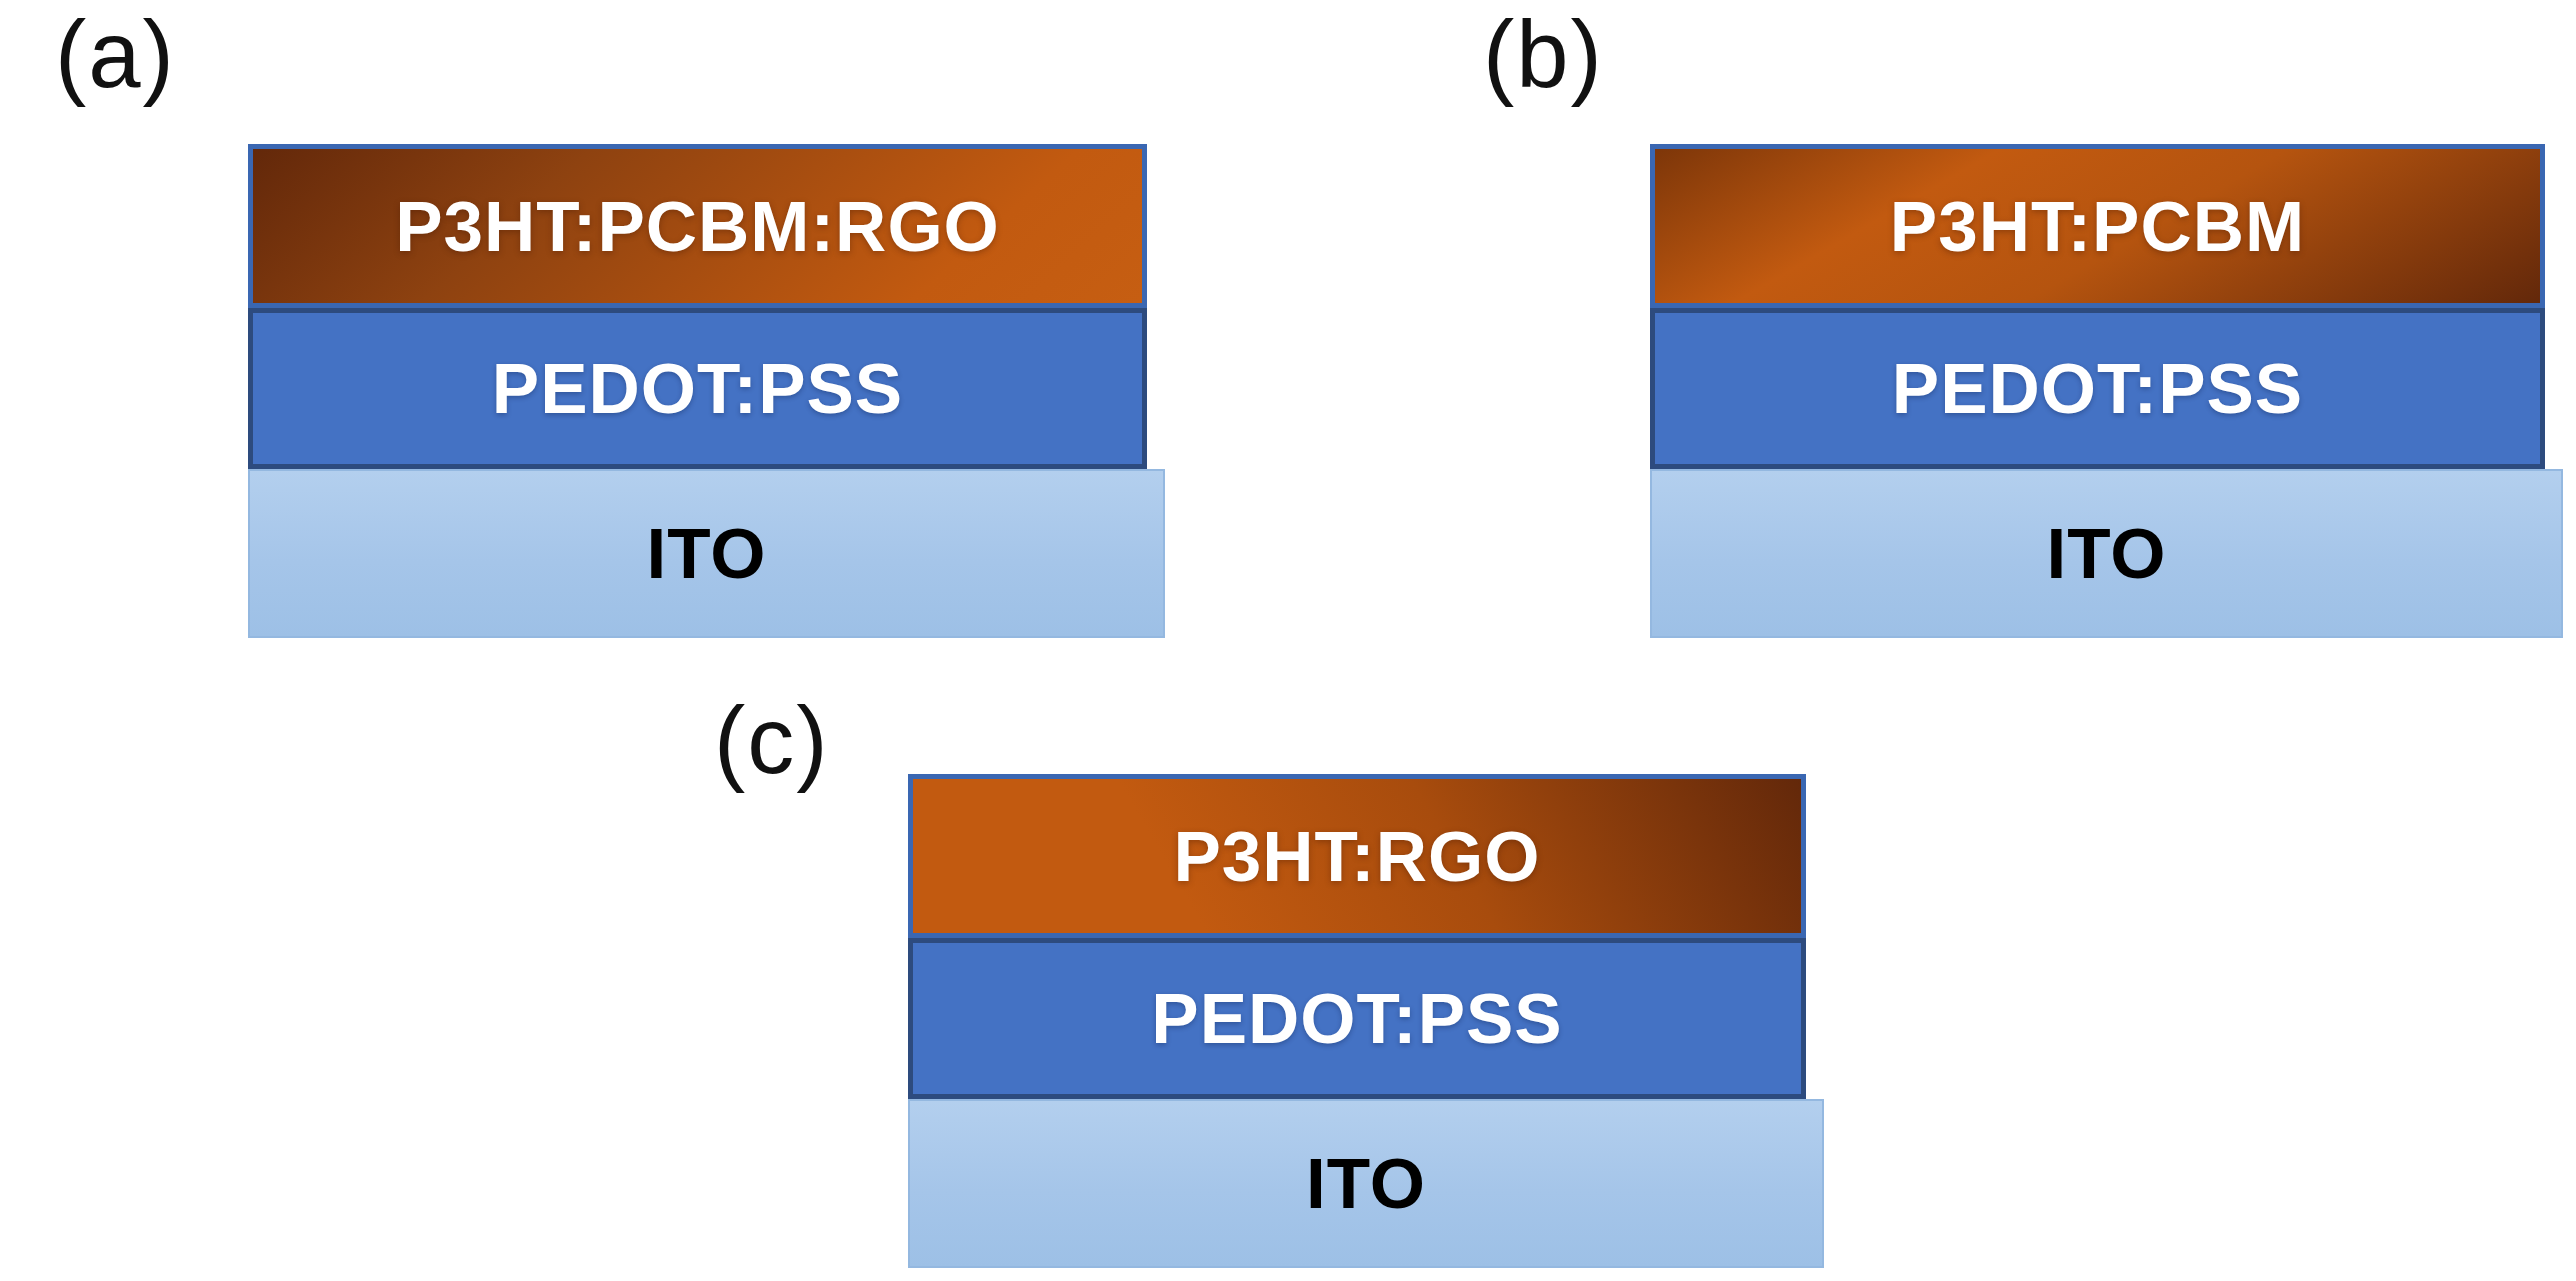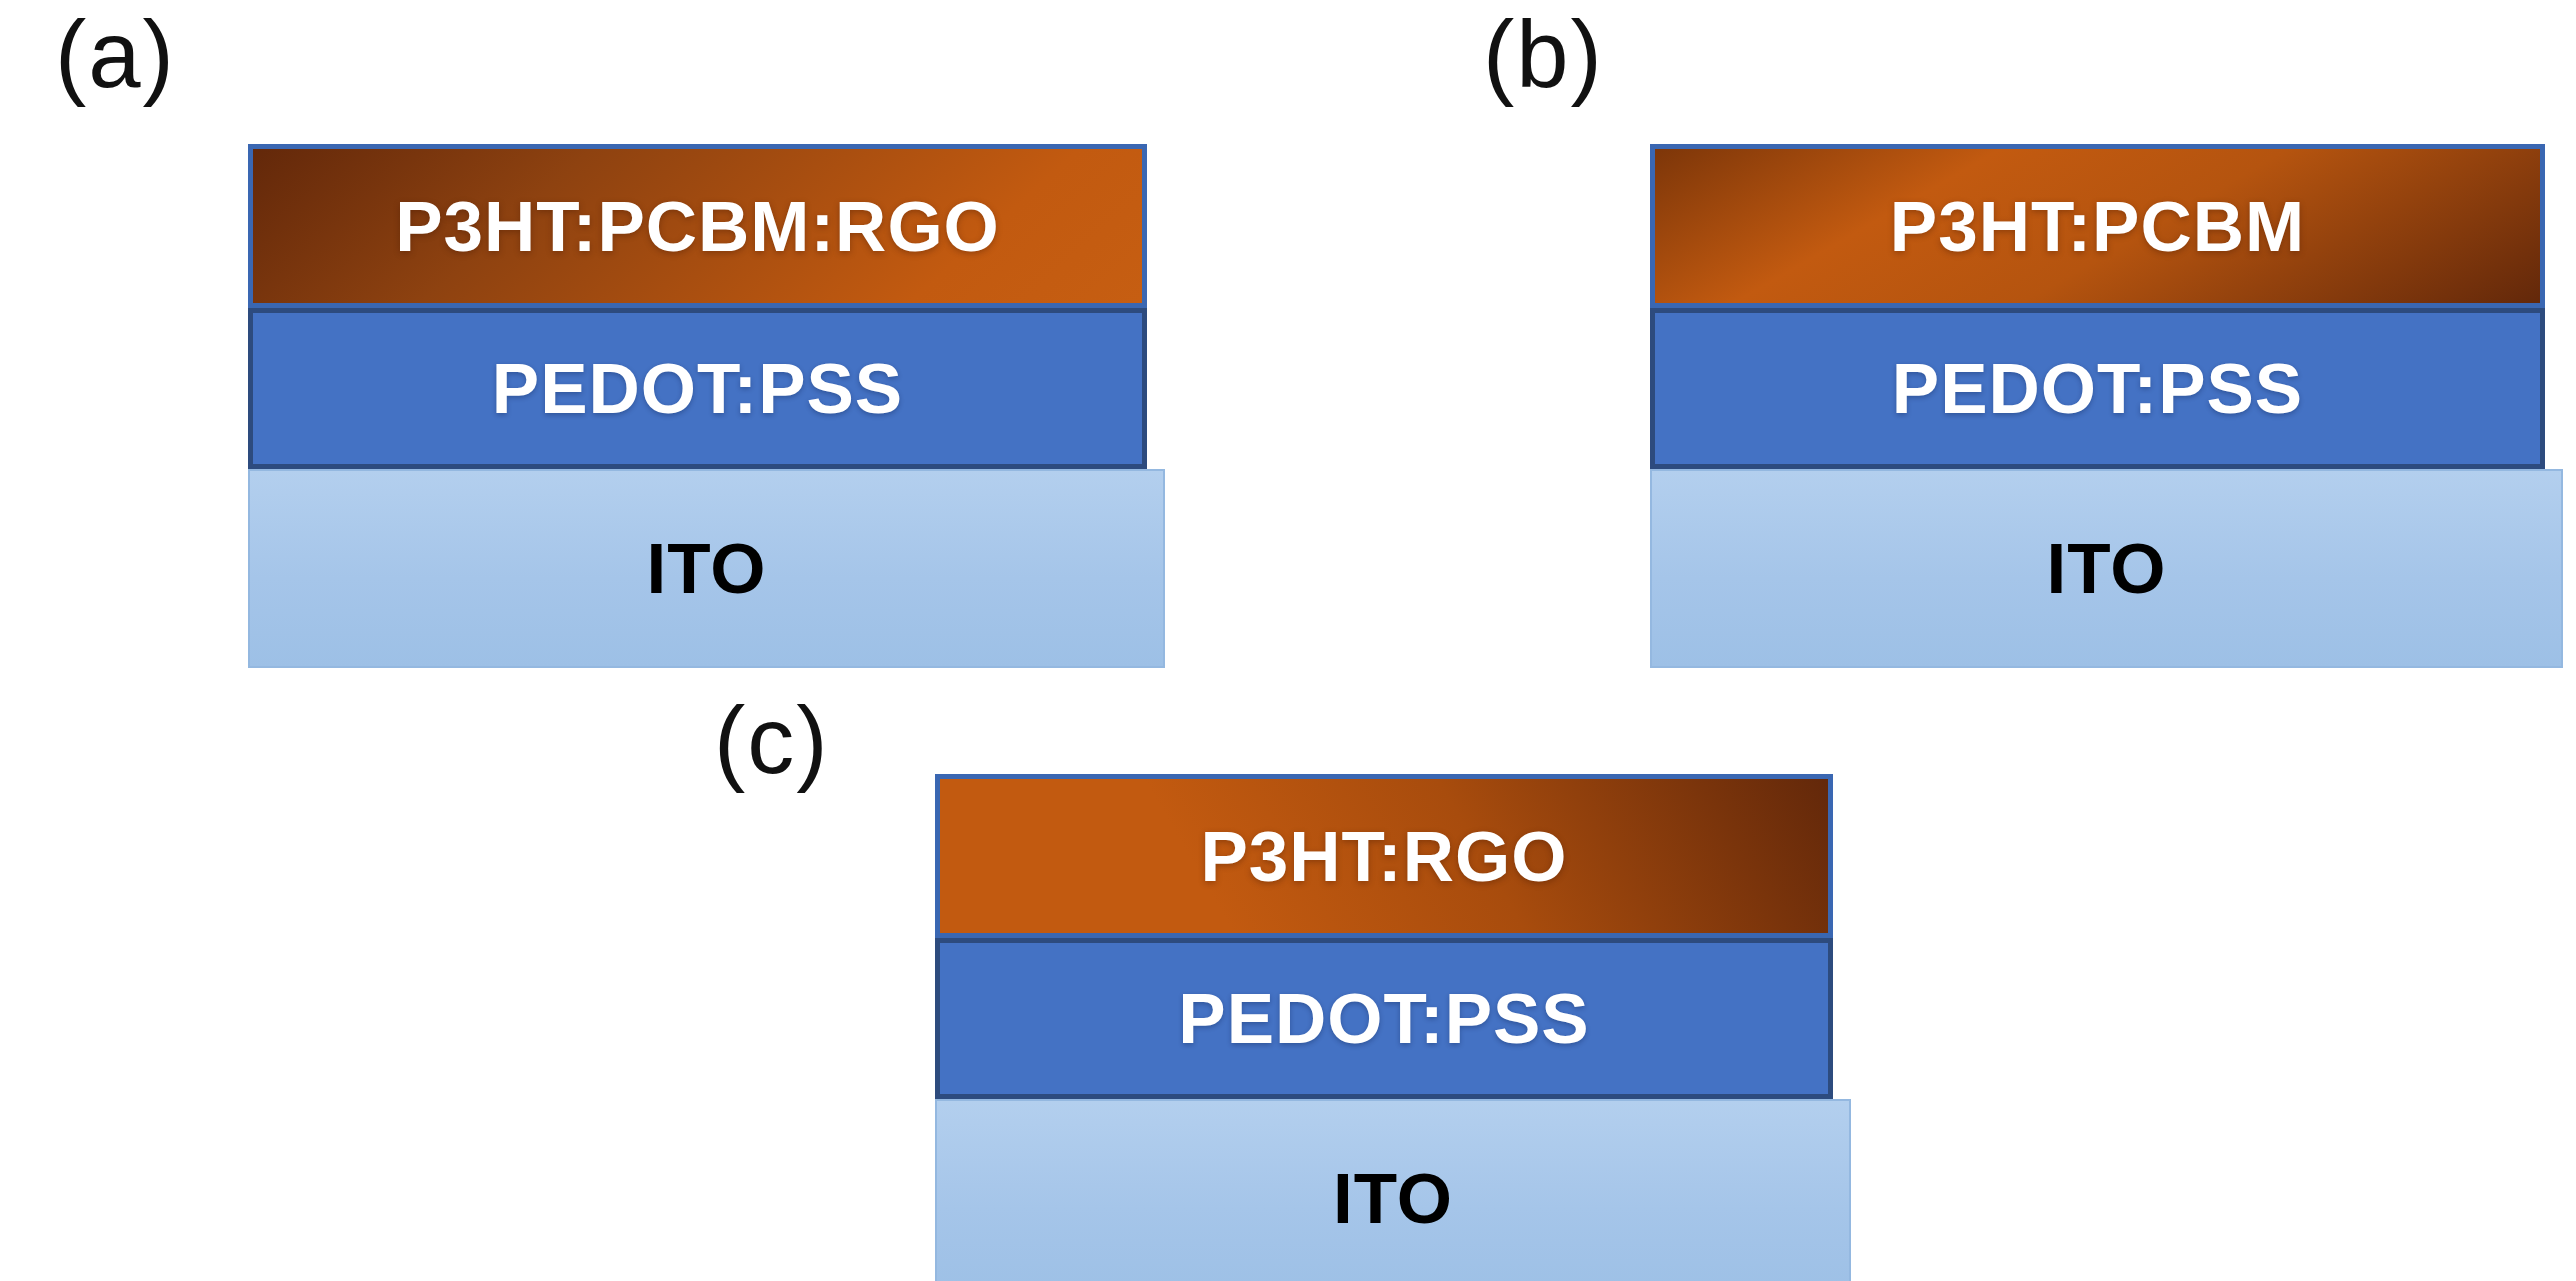--- a/index.html
+++ b/index.html
@@ -64,21 +64,21 @@
       var(--orange_dark, #63280a) 100%);
   }
   .layer-pedot {
     height: 161px;
     border: 5px solid var(--pedot_border, #2d4b7e);
     background: var(--pedot_fill, #4472c4);
     color: var(--layer_text_light, #fff);
     text-shadow: 0 2px 5px rgba(0,20,60,0.30);
   }
   .layer-ito {
-    height: 199px;
+    height: 169px;
     width: calc(100% + 18px);
     border: 2px solid var(--ito_border, #94b8e0);
     background: linear-gradient(to bottom,
       var(--ito_top, #b3cfee) 0%,
       #a5c5e9 55%,
       var(--ito_bottom, #9dc0e6) 100%);
     color: var(--layer_text_dark, #000);
   }
 </style>
 </head>
@@ -94,20 +94,20 @@
   </div>
 
   <div class="panel-label" style="left:1483px; top:8px;">(b)</div>
   <div class="stack" style="left:1650px; top:144px; width:895px;">
     <div class="layer layer-active grad-b">P3HT:PCBM</div>
     <div class="layer layer-pedot">PEDOT:PSS</div>
     <div class="layer layer-ito">ITO</div>
   </div>
 
   <div class="panel-label" style="left:714px; top:694px;">(c)</div>
-  <div class="stack" style="left:908px; top:774px; width:898px;margin-left:27px;">
+  <div class="stack" style="left:908px; top:774px; width:898px;">
     <div class="layer layer-active grad-c">P3HT:RGO</div>
     <div class="layer layer-pedot">PEDOT:PSS</div>
     <div class="layer layer-ito">ITO</div>
   </div>
 
 </div>
 
 
 </body></html>

